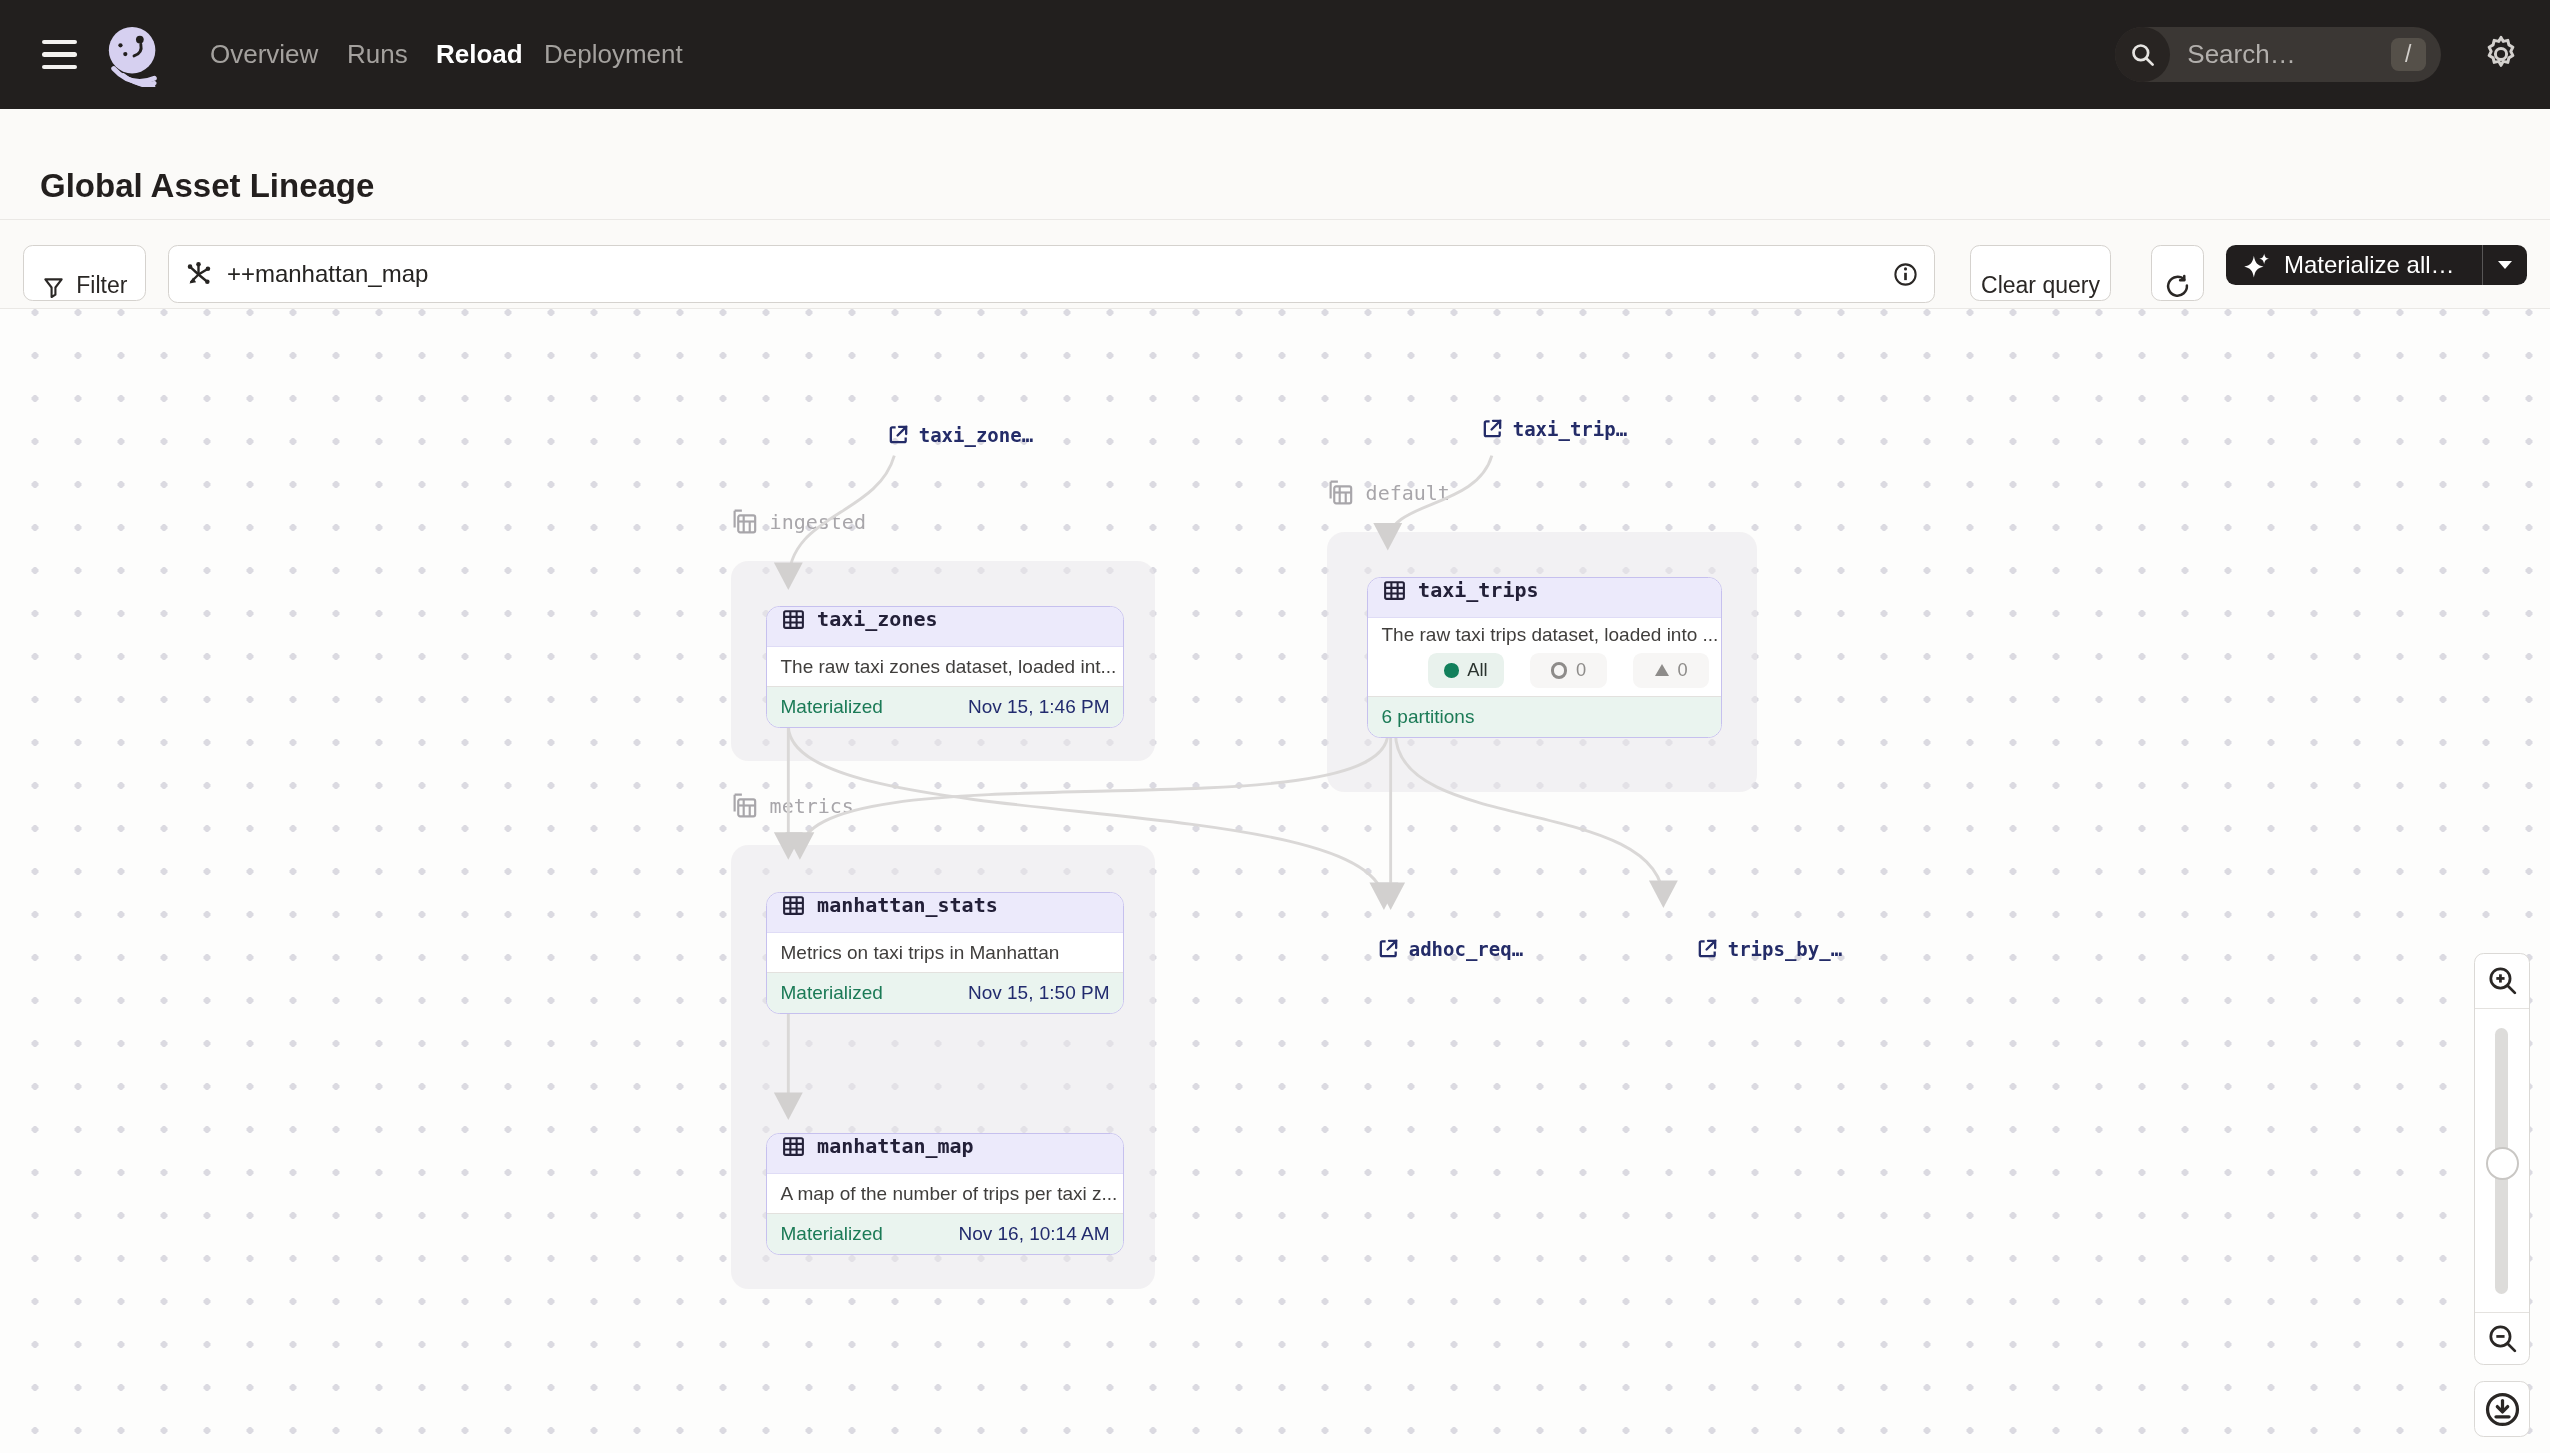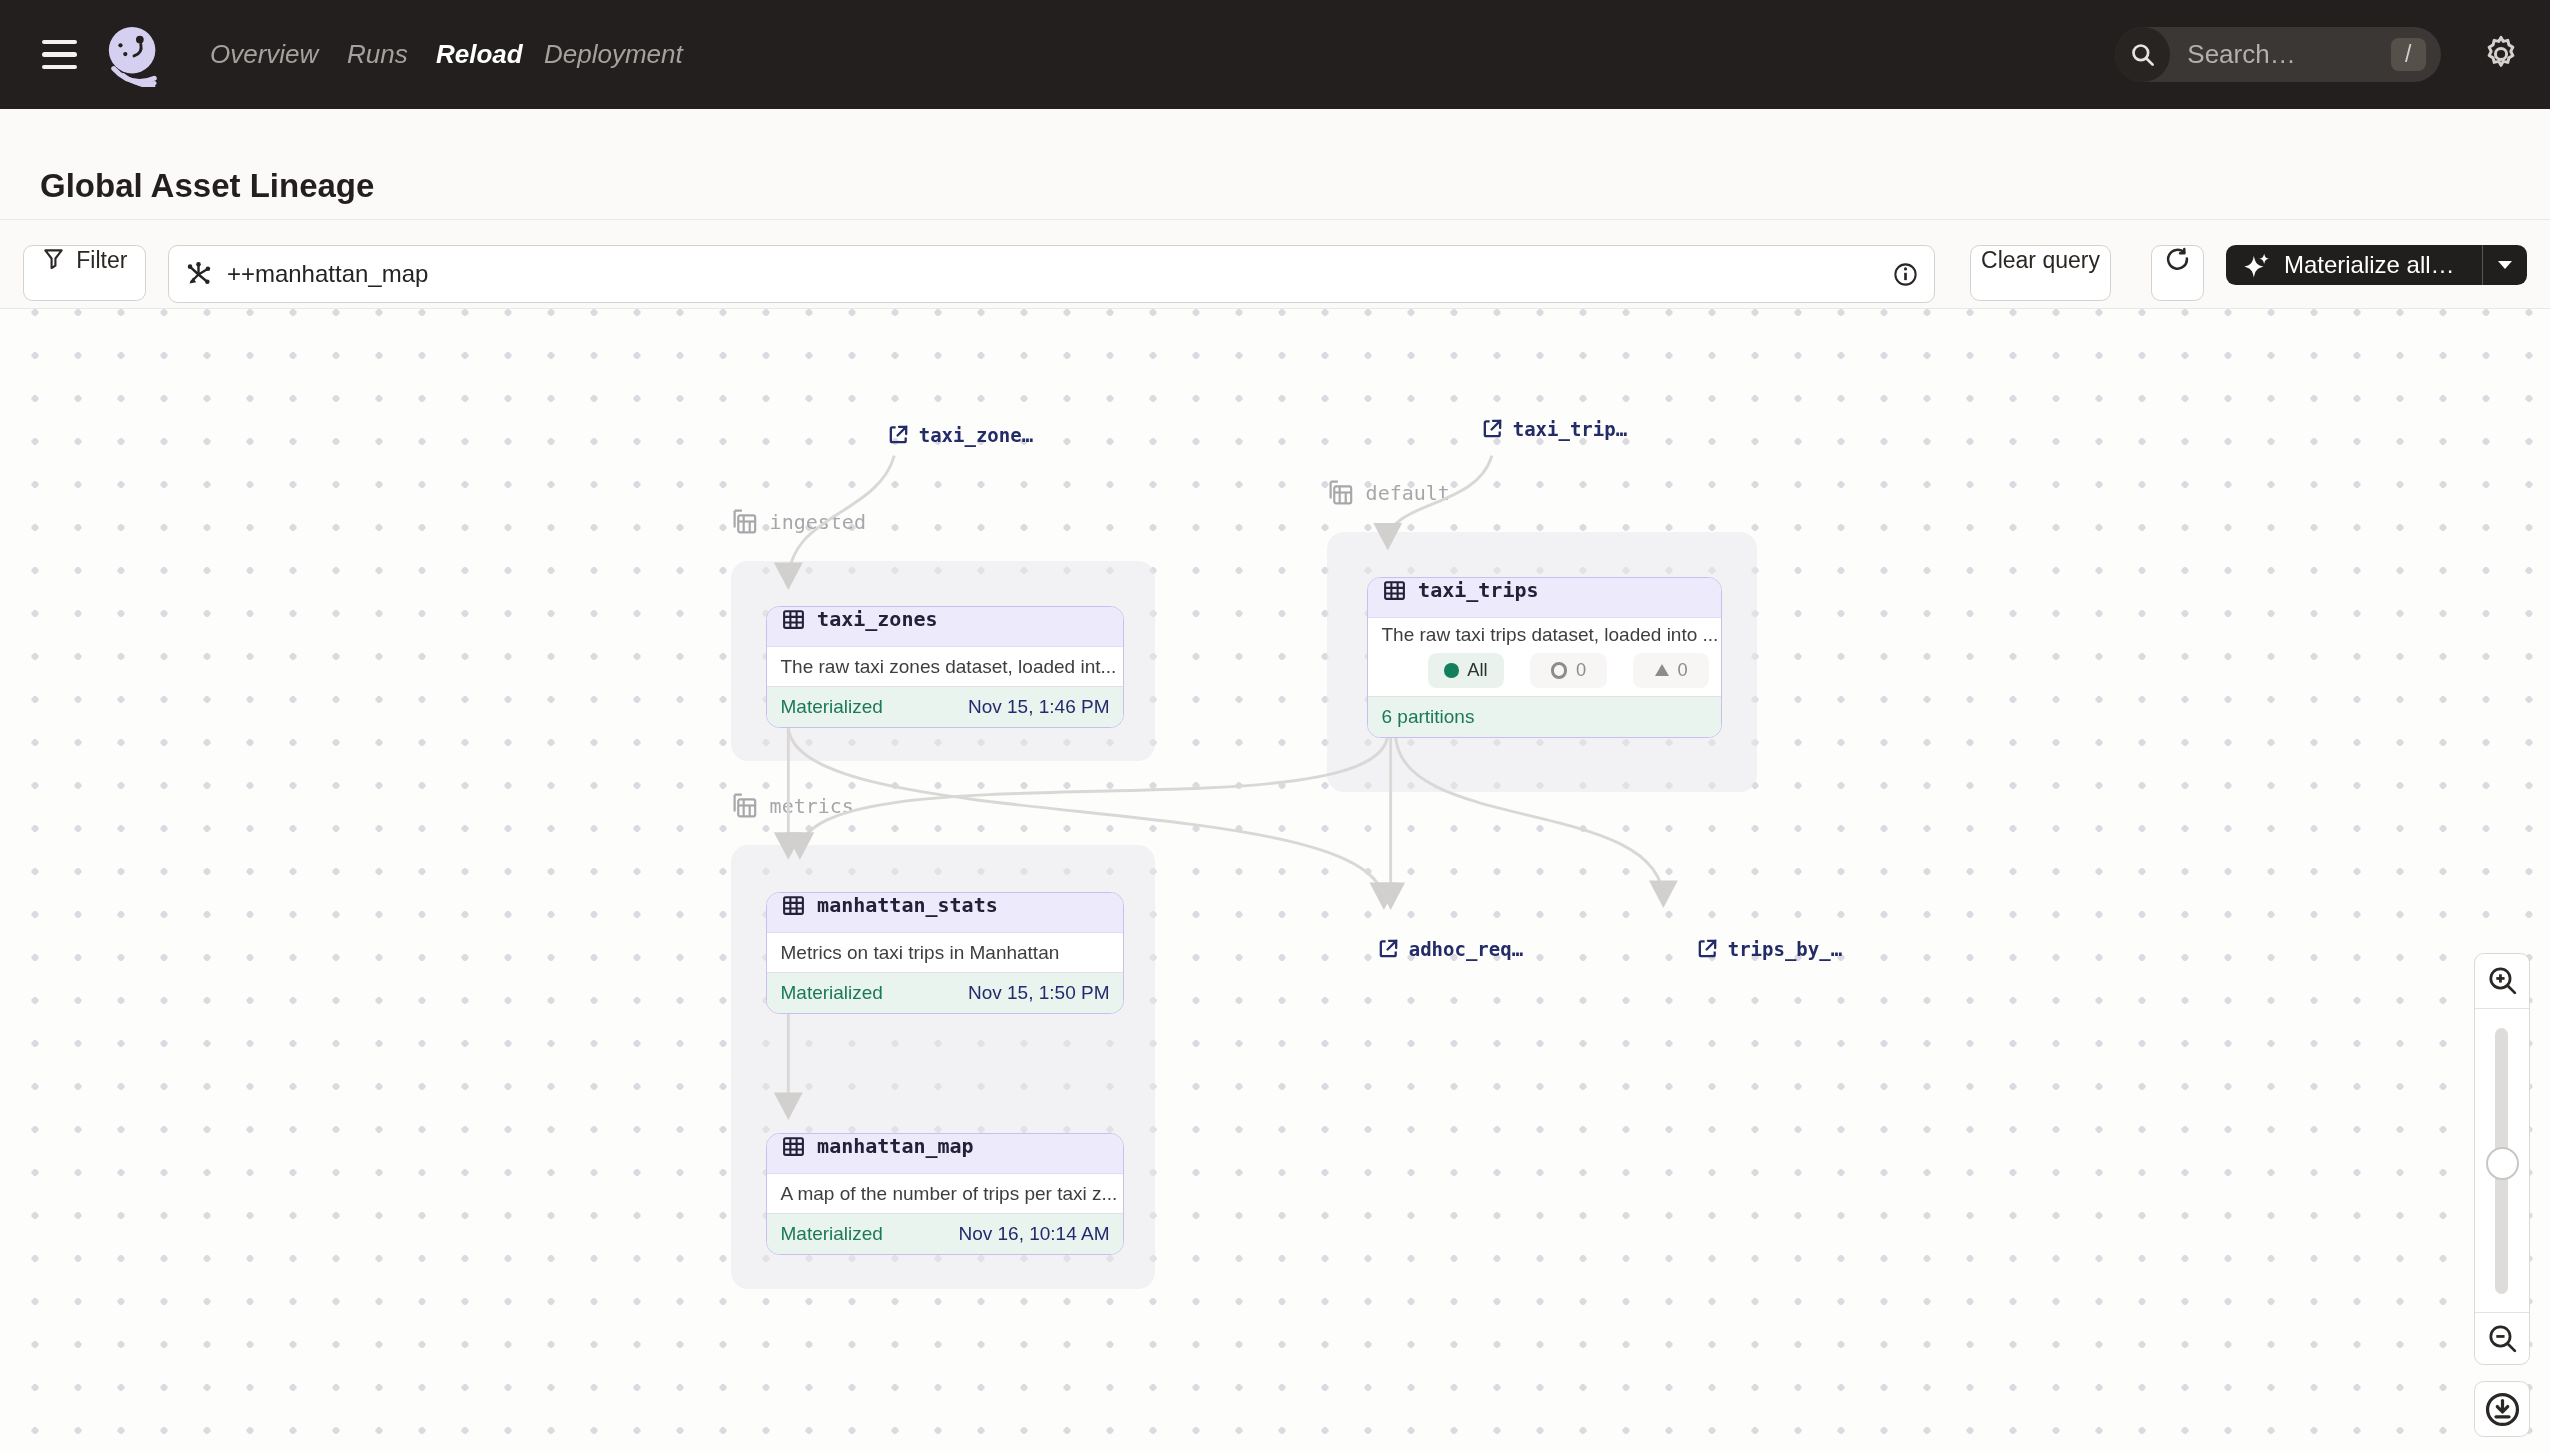--- a/index.html
+++ b/index.html
@@ -4,33 +4,33 @@
 <style>
   html,body{margin:0;padding:0;width:2550px;height:1453px;overflow:hidden;
     font-family:"Liberation Sans",sans-serif;background:#FDFDFC;}
   .mono{font-family:"DejaVu Sans Mono",monospace;}
   
   .topnav{position:relative;width:2550px;height:109px;background:#221F1E;}
   .hamburger{position:absolute;left:42px;top:40px;width:35px;height:29px;display:flex;
     flex-direction:column;justify-content:space-between;background:none;border:none;cursor:pointer;padding:0;}
   .hamburger span{display:block;height:4.3px;border-radius:2.9px;background:#F4F2F0;}
   .logo{position:absolute;left:104px;top:23px;width:62px;height:64px;}
-  .navlink{position:absolute;top:0;height:109px;line-height:109px;font-size:26px;color:#A4A19E;cursor:pointer;font-style:italic;}
+  .navlink{position:absolute;top:0;height:109px;line-height:109px;font-size:26px;color:#A4A19E;cursor:pointer;}
   .navlink.active{color:#FFFFFF;font-weight:bold;}
   .searchpill{position:absolute;left:2115px;top:27px;width:326px;height:55px;border-radius:28px;
     background:#3B3734;display:flex;align-items:center;cursor:text;}
   .search-circle{width:55px;height:55px;border-radius:50%;background:#282422;display:flex;align-items:center;justify-content:center;flex:0 0 auto;}
   .search-ph{flex:1;margin-left:17.3px;font-size:26px;color:#B2AFAC;}
   .slashkey{margin-right:15.4px;width:35px;height:33px;border-radius:7.7px;background:#555049;
     color:#D3D0CC;font-size:23px;display:flex;align-items:center;justify-content:center;}
   .gearbtn{position:absolute;left:2479px;top:33px;width:44px;height:44px;background:none;border:none;cursor:pointer;padding:0;}
   
   .pagehead{position:relative;width:2550px;height:110px;background:#FBFAF8;border-bottom:1px solid #EAE8E5;}
   .pagetitle{position:absolute;left:40px;top:0;height:110px;line-height:110px;font-size:33px;font-weight:bold;color:#231F1E;}
-  .btn{display:inline-flex;align-items:flex-start;justify-content:center;gap:11.6px;background:#FFFFFF;
+  .btn{display:inline-flex;align-items:flex-end;justify-content:center;gap:11.6px;background:#FFFFFF;
     border:1px solid #D5D2CE;border-radius:9.6px;font-size:23px;color:#2A2725;cursor:pointer;
     font-family:"Liberation Sans",sans-serif;}
   .reload-btn{position:absolute;left:2261px;top:139px;width:250px;height:54px;}
   
   .toolbar{position:relative;width:2550px;height:88px;background:#FBFAF8;border-bottom:1px solid #EAE8E5;}
   .filter-btn{position:absolute;left:23px;top:25px;width:123px;height:56px;}
   .query-box{position:absolute;left:168px;top:25px;width:1765px;height:56px;background:#FFF;
     border:1px solid #D5D2CE;border-radius:9.6px;display:flex;align-items:center;cursor:text;}
   .query-text{flex:1;margin-left:13.5px;font-size:24px;color:#262422;}
   .clear-btn{position:absolute;left:1970px;top:25px;width:141px;height:56px;}

